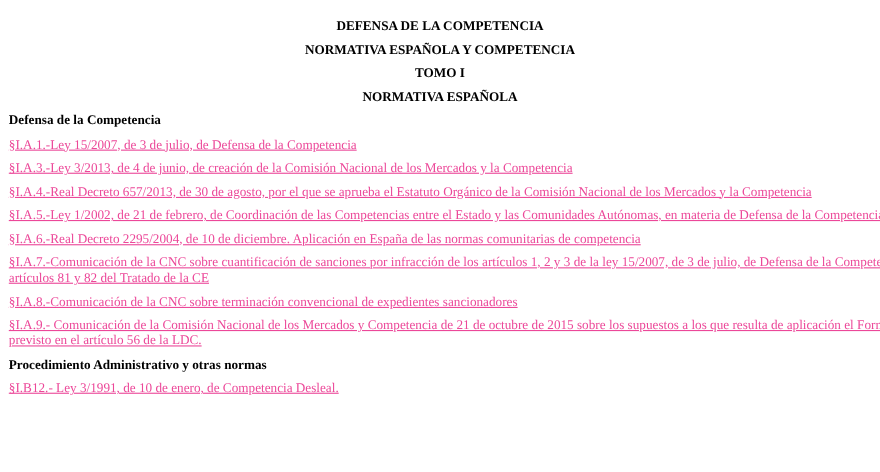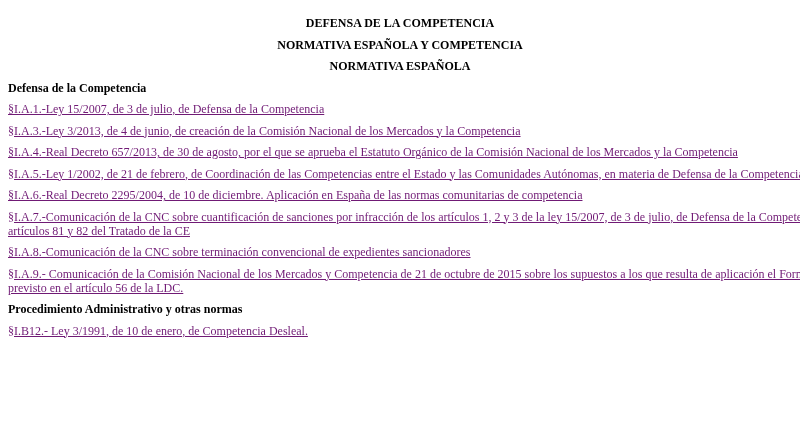--- a/index.html
+++ b/index.html
@@ -21,33 +21,34 @@
     margin: 0 0 7.5px 0;
   }
   .center-heading {
     text-align: center;
     font-weight: bold;
   }
   .section-heading {
     font-weight: bold;
   }
   .link-line a {
-    color: #701a75;
+    color: #ec4899;
     text-decoration: underline;
     white-space: pre; 
     display: inline-block;
   }
 </style>
 </head>
 <body>
 
 <div class="doc">
 
   <p class="center-heading">DEFENSA DE LA COMPETENCIA</p>
   <p class="center-heading">NORMATIVA ESPAÑOLA Y COMPETENCIA</p>
+  <p class="center-heading">TOMO I</p>
   <p class="center-heading">NORMATIVA ESPAÑOLA</p>
 
   <p class="section-heading">Defensa de la Competencia</p>
 
   <p class="link-line"><a href="#">§I.A.1.-Ley 15/2007, de 3 de julio, de Defensa de la Competencia</a></p>
   <p class="link-line"><a href="#">§I.A.3.-Ley 3/2013, de 4 de junio, de creación de la Comisión Nacional de los Mercados y la Competencia</a></p>
   <p class="link-line"><a href="#">§I.A.4.-Real Decreto 657/2013, de 30 de agosto, por el que se aprueba el Estatuto Orgánico de la Comisión Nacional de los Mercados y la Competencia</a></p>
   <p class="link-line"><a href="#">§I.A.5.-Ley 1/2002, de 21 de febrero, de Coordinación de las Competencias entre el Estado y las Comunidades Autónomas, en materia de Defensa de la Competencia</a></p>
   <p class="link-line"><a href="#">§I.A.6.-Real Decreto 2295/2004, de 10 de diciembre. Aplicación en España de las normas comunitarias de competencia</a></p>
   <p class="link-line"><a href="#">§I.A.7.-Comunicación de la CNC sobre cuantificación de sanciones por infracción de los artículos 1, 2 y 3 de la ley 15/2007, de 3 de julio, de Defensa de la Competencia y de los

